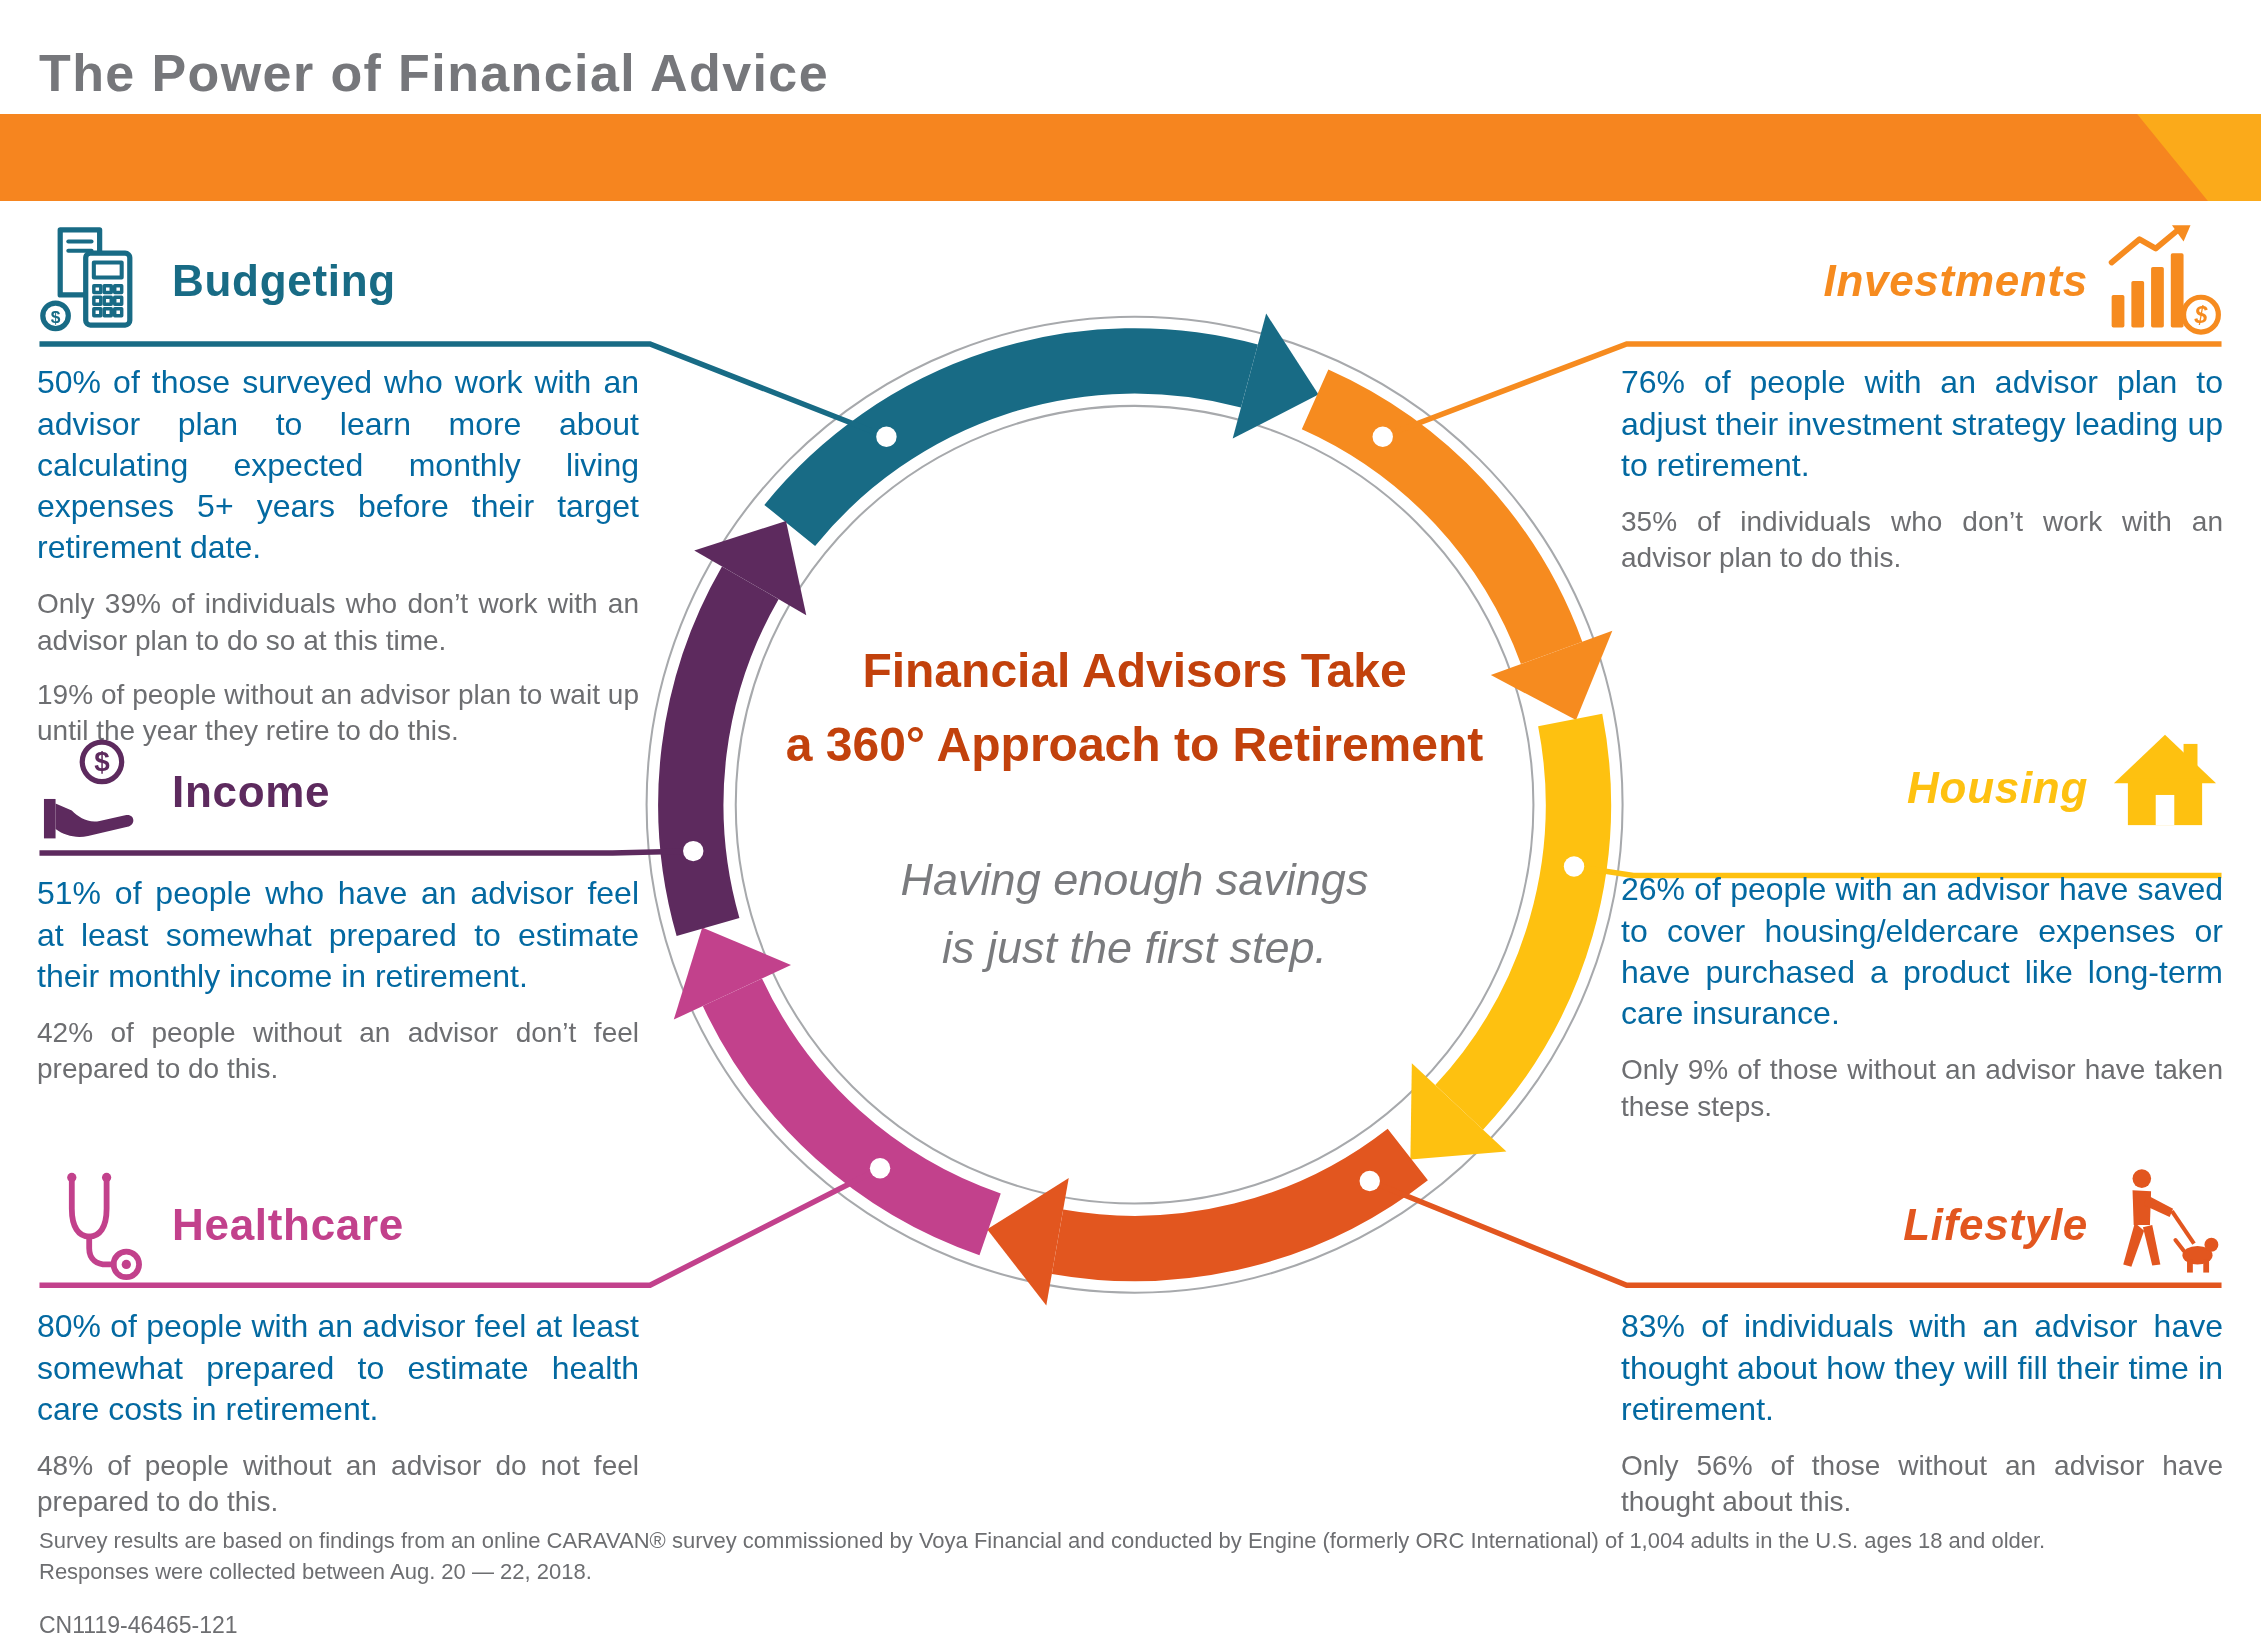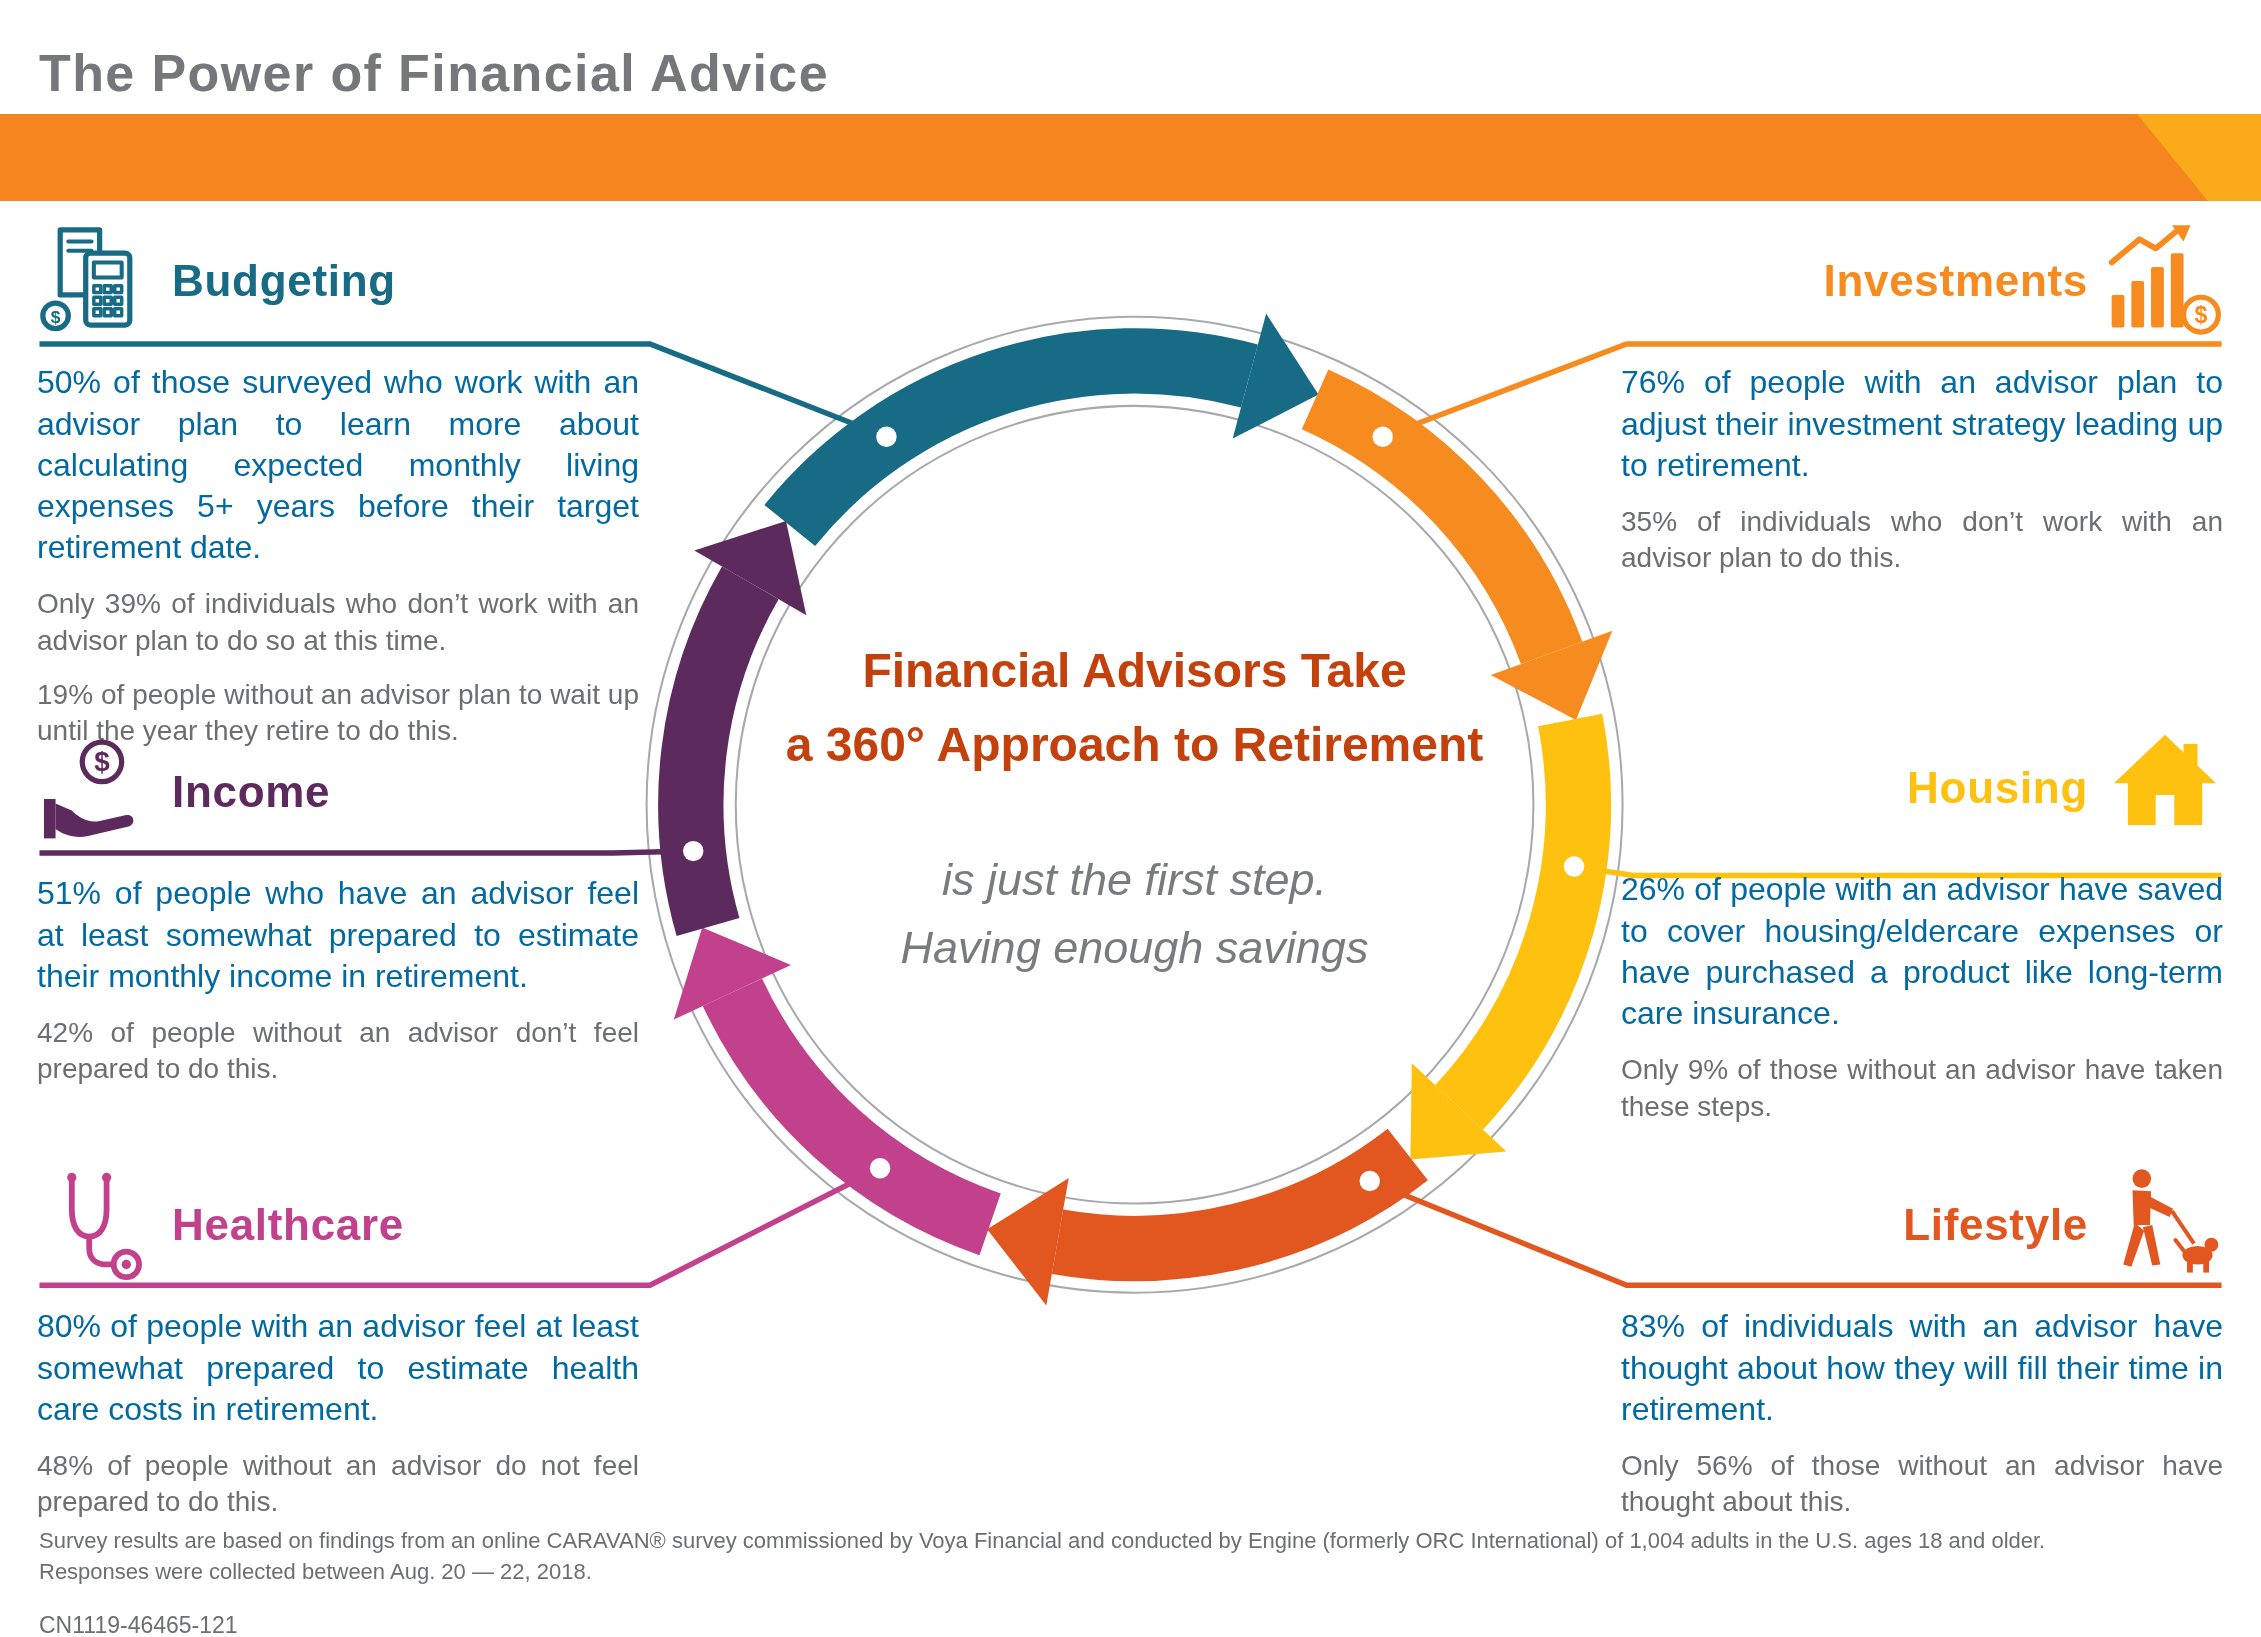--- a/index.html
+++ b/index.html
@@ -12,21 +12,21 @@
     color:#76777B;letter-spacing:1.4px;z-index:2;
   }
   .banner{position:absolute;left:0;top:114px;width:2261px;height:87px;z-index:0;}
   .banner-accent{position:absolute;right:0;top:0;height:100%;width:177px;
     clip-path:polygon(30% 0,100% 0,100% 100%,70% 100%);}
   #diagram{position:absolute;left:0;top:0;z-index:1;pointer-events:none;}
   .section{position:absolute;width:602px;z-index:2;}
   .sec-header{display:flex;align-items:center;height:123px;gap:19px;color:var(--c);}
   .sec-header h2{margin:0;font-size:44px;font-weight:700;letter-spacing:0.7px;}
   .icon svg{width:116px;height:116px;display:block;}
-  .section.right .sec-header{justify-content:flex-end;}
+  .section.right .sec-header{justify-content:flex-end;font-style:italic;}
   p.lead{margin:20.4px 0 0;font-size:32px;line-height:1.29;text-align:justify;color:#0369a1;}
   p.sub{margin:17.7px 0 0;font-size:28px;line-height:1.3;text-align:justify;color:#6D6E71;}
   .center-title{
     position:absolute;left:726px;top:634px;width:817px;text-align:center;z-index:2;
     font-size:48px;font-weight:700;line-height:1.54;color:#c2410c;
   }
   .center-sub{
     position:absolute;left:726px;top:846px;width:817px;text-align:center;z-index:2;
     font-size:45px;font-style:italic;line-height:1.5;color:#7A7B7E;
   }
@@ -75,22 +75,22 @@
     <circle cx="1293.0281634991181" cy="1716.0871328764229" r="15" fill="#FFFFFF"></circle>
     <polyline points="3264,1888 2390,1888 2012.5073602800496,1734.9273586939898" fill="none" stroke="#E2561F" stroke-width="8"></polyline>
     <circle cx="2012.5073602800496" cy="1734.9273586939898" r="15" fill="#FFFFFF"></circle>
   </svg>
 
 <div class="center-title">
   <div>Financial Advisors Take</div>
   <div>a 360° Approach to Retirement</div>
 </div>
 <div class="center-sub">
+  <div>Having enough savings</div>
   <div>is just the first step.</div>
-  <div>Having enough savings</div>
 </div>
 
 <section class="section left" id="sec-budgeting" style="--c: #186B85;">
   <div class="sec-header">
     <span class="icon">
       <svg viewBox="0 0 100 100">
         <g fill="none" stroke="currentColor" stroke-width="4.5" stroke-linejoin="round" stroke-linecap="round">
           <rect x="20" y="6" width="34" height="56" fill="#fff"></rect>
           <line x1="27" y1="16" x2="47" y2="16" stroke-width="3.5"></line>
           <line x1="27" y1="24" x2="47" y2="24" stroke-width="3.5"></line>

